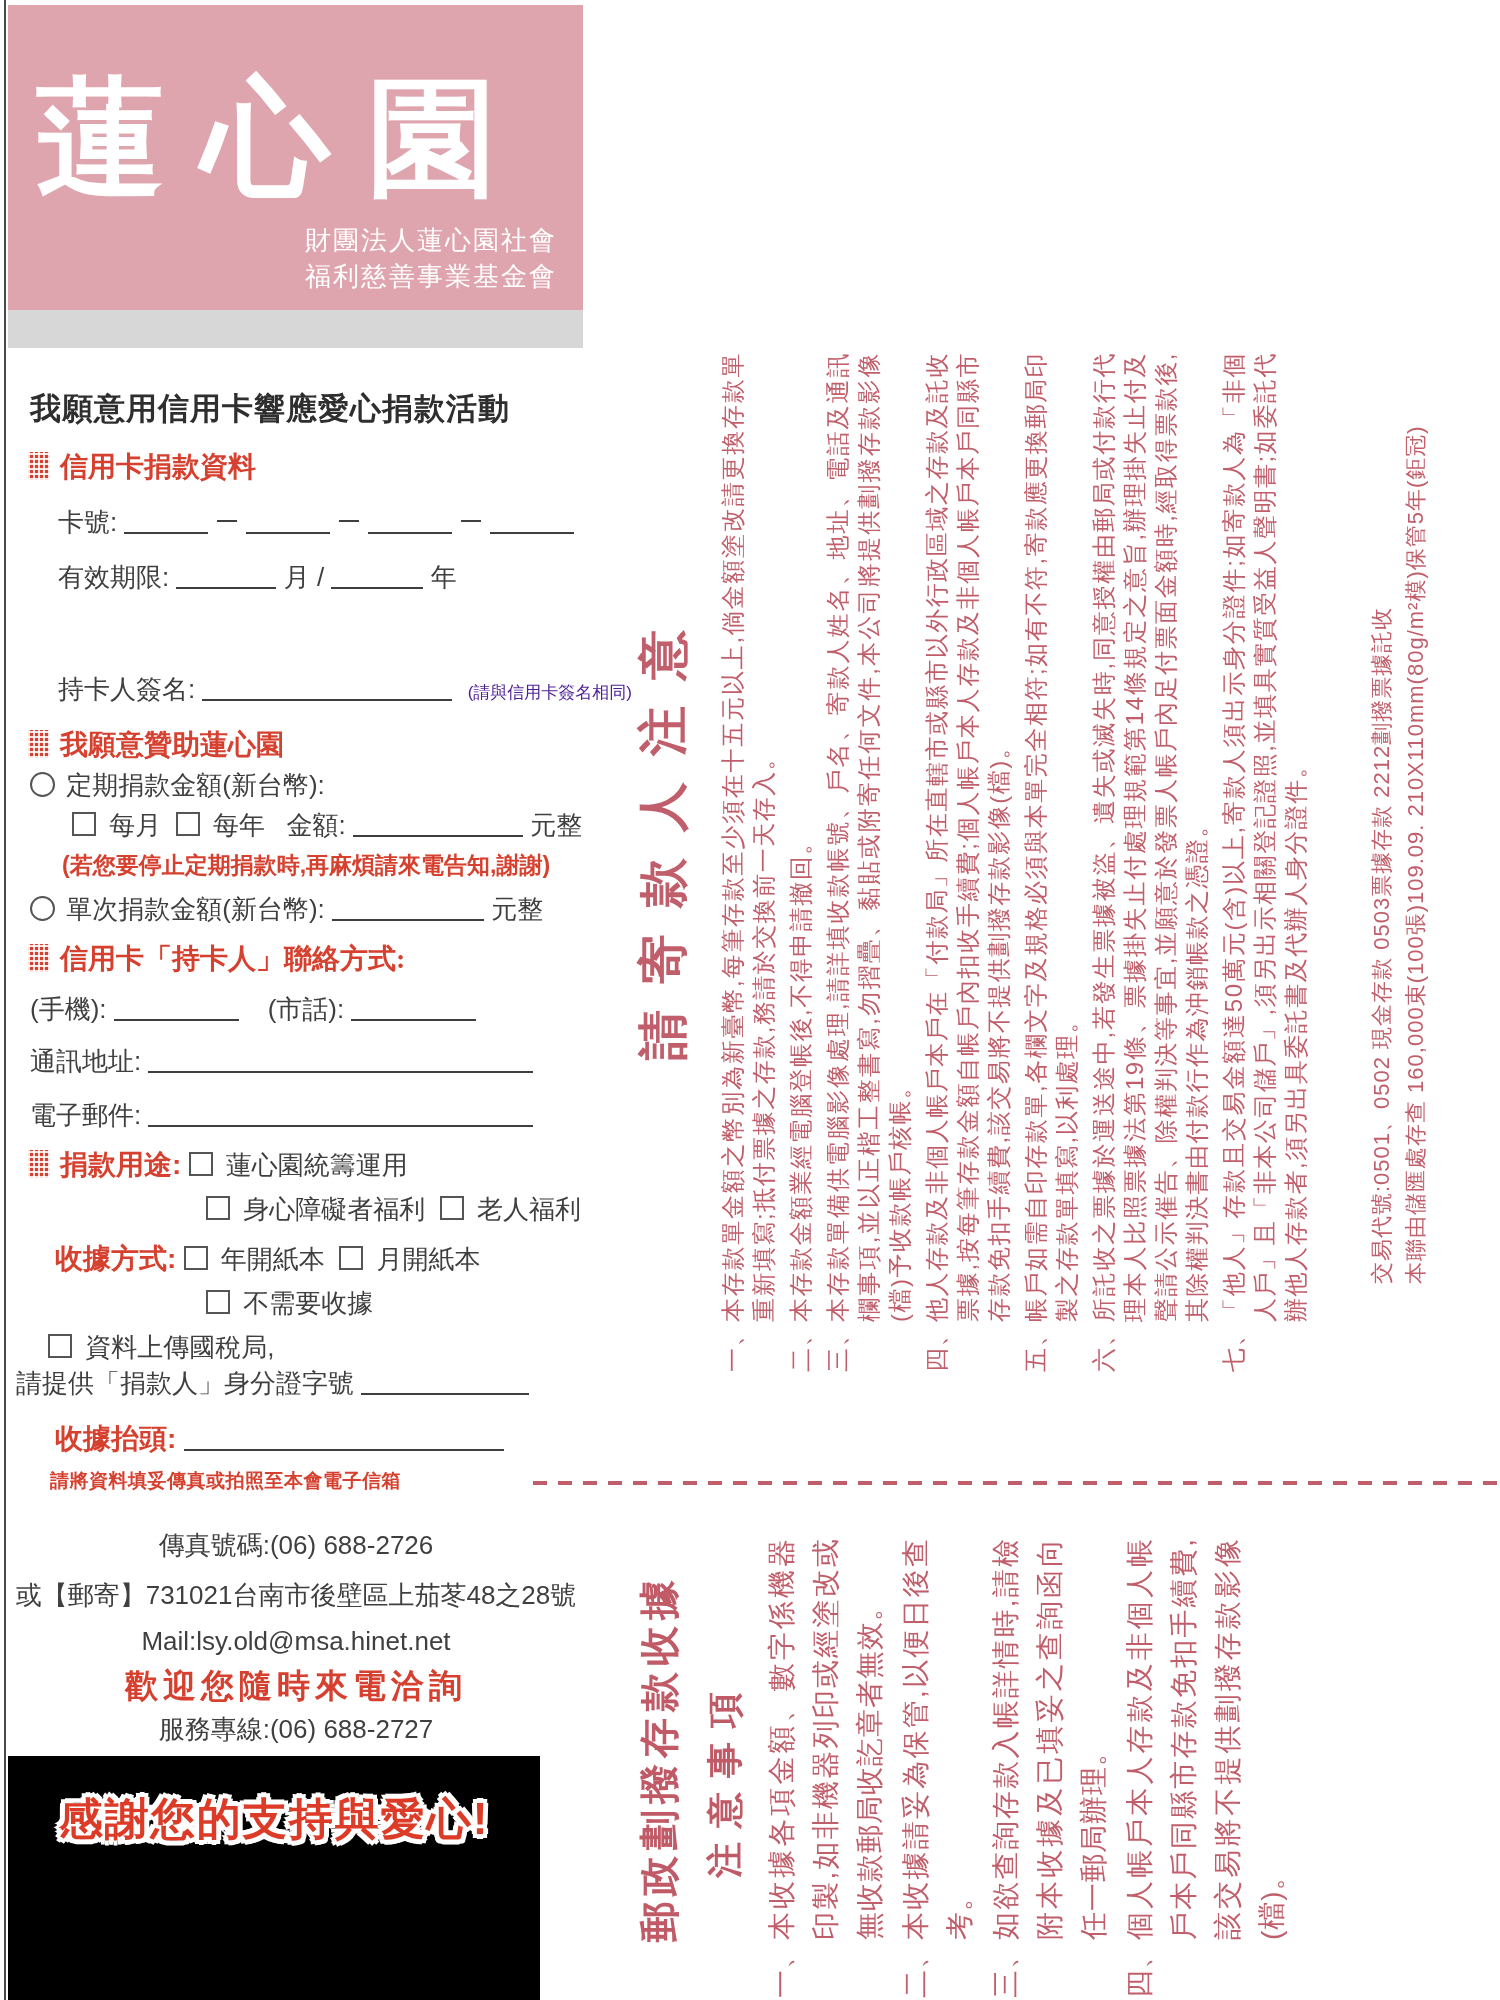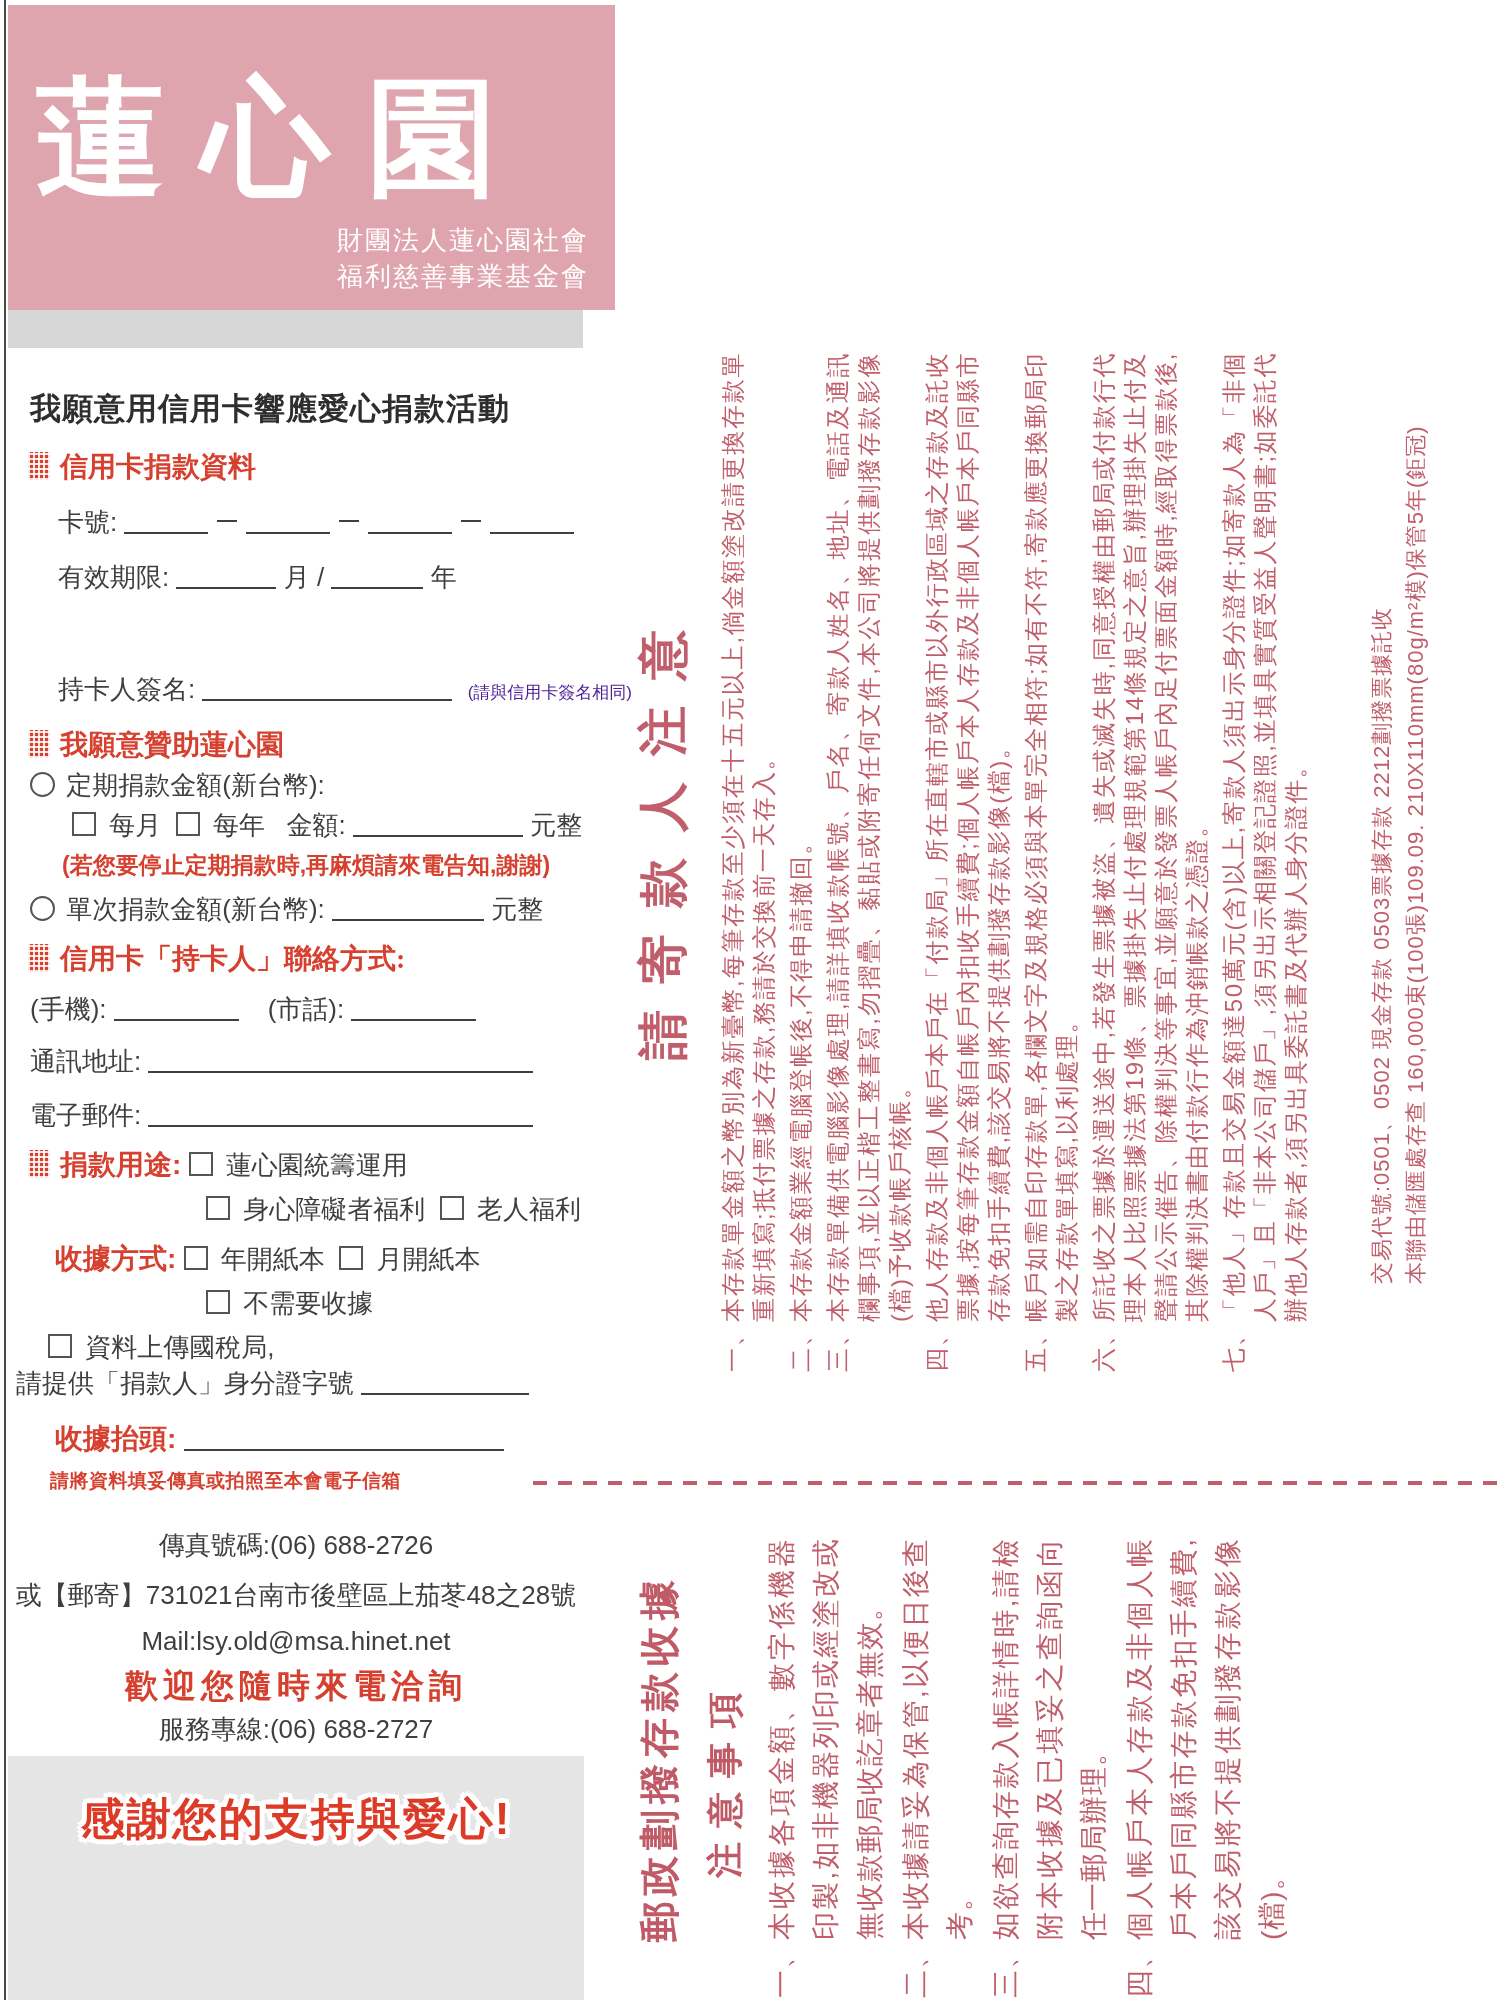--- a/index.html
+++ b/index.html
@@ -1,21 +1,21 @@
 <!DOCTYPE html>
 <html><head>
 <meta charset="utf-8">
 <style>
   html,body{margin:0;padding:0;background:#ffffff;}
   .page{position:relative;width:1500px;height:2000px;background:#ffffff;overflow:hidden;
         font-family:"Liberation Sans",sans-serif;color:#3f3f3f;}
   .left-rule{position:absolute;left:4px;top:0;width:2px;height:2000px;background:#4a4a4a;}
 
   
-  .brand{position:absolute;left:8px;top:5px;width:575px;height:305px;background:#dfa5ae;padding-left:32px;}
+  .brand{position:absolute;left:8px;top:5px;width:575px;height:305px;background:#dfa5ae;}
   .logo{position:absolute;left:28px;top:48px;font-family:"DejaVu Serif",serif;font-weight:bold;
         font-size:128px;letter-spacing:38px;color:#ffffff;white-space:nowrap;}
   .org{position:absolute;right:26px;bottom:16px;text-align:left;color:#ffffff;
        font-size:26px;line-height:36px;letter-spacing:2px;}
   .gray-bar{position:absolute;left:8px;top:310px;width:575px;height:38px;background:#d7d7d7;}
 
   
   .row{position:absolute;white-space:nowrap;font-size:26px;color:#3f3f3f;}
   .form-title{left:30px;top:388px;font-size:31px;font-weight:bold;color:#2e2e2e;letter-spacing:1px;}
   .sec{font-size:28px;font-weight:bold;color:#d6402f;}
@@ -29,21 +29,21 @@
       vertical-align:-2px;margin-right:6px;}
   .radio{display:inline-block;width:21px;height:21px;border:2.5px solid #555;border-radius:50%;
       background:#fff;vertical-align:-3px;margin-right:4px;}
   .red{color:#d6402f;font-weight:bold;}
   .small-note{font-size:17px;color:#4c1d95;font-weight:normal;margin-left:8px;}
   .center{left:8px;width:576px;text-align:center;}
   .bignotice{left:30px;top:1468px;font-size:19px;font-weight:bold;color:#d6402f;letter-spacing:.5px;margin-left:20px;}
   .welcome{top:1664px;font-size:33px;font-weight:bold;color:#d6402f;letter-spacing:5px;}
 
   
-  .banner{position:absolute;left:8px;top:1756px;width:576px;height:244px;background:#e5e5e5;}
+  .banner{position:absolute;left:8px;top:1756px;width:532px;height:244px;background:#000000;}
   .banner-text{position:absolute;left:0;top:34px;width:100%;text-align:center;
      font-size:44px;font-weight:bold;color:#dc3b28;letter-spacing:2px;
      text-shadow:-4px -4px 0 #fff,4px -4px 0 #fff,-4px 4px 0 #fff,4px 4px 0 #fff,
                  0 -5px 0 #fff,0 5px 0 #fff,-5px 0 0 #fff,5px 0 0 #fff;}
 
   
   .rot{position:absolute;transform:rotate(-90deg);color:#c05f6b;}
   .payer{left:491px;top:429px;width:1080px;height:806px;}
   .p-title{margin:2px 0 20px 0;text-align:center;font-size:50px;font-weight:bold;
            letter-spacing:26px;color:#c05f6b;white-space:nowrap;}

